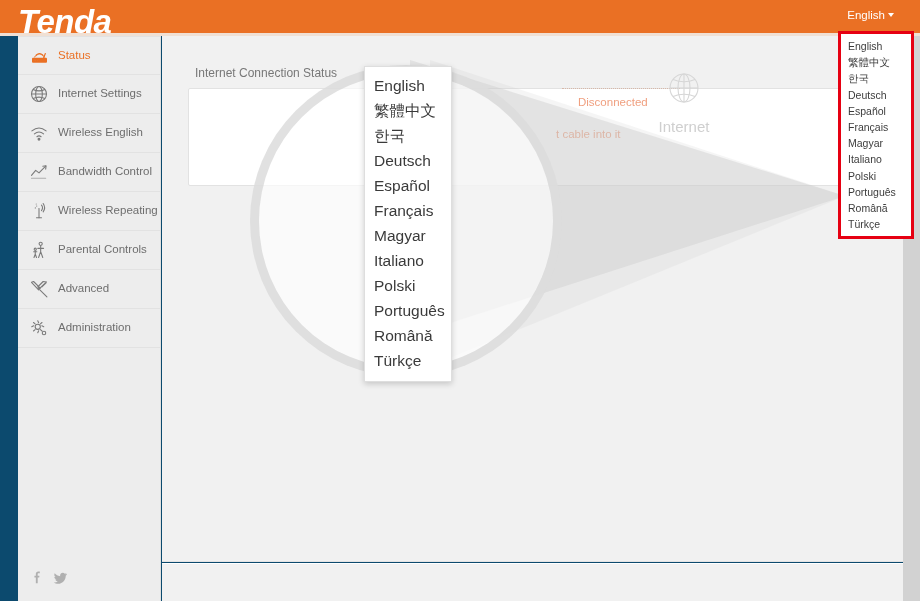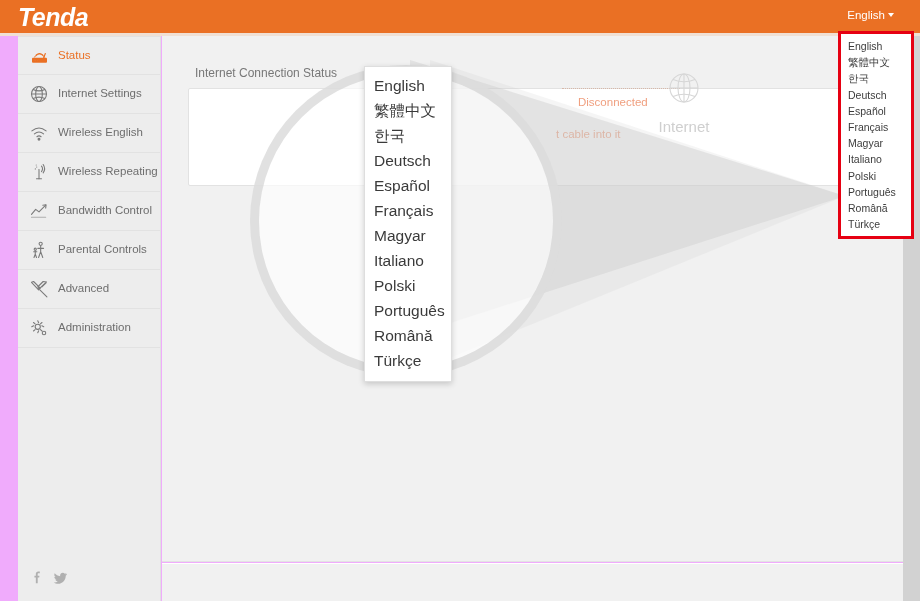--- a/index.html
+++ b/index.html
@@ -25,21 +25,21 @@
     z-index: 40;
   }
   .header::after {
     content: "";
     position: absolute; left: 0; bottom: -3px;
     width: 920px; height: 3px;
     background: #f0e0d4;
   }
   .brand {
     position: absolute; left: 18px; top: 3px;
-    font-size: 25px; font-weight: bold; font-style: italic;
+    font-size: 33px; font-weight: bold; font-style: italic;
     color: #ffffff;
     letter-spacing: -0.5px;
     font-family: "Liberation Sans", sans-serif;
   }
   .lang-selector {
     position: absolute; right: 26px; top: 9px;
     font-size: 11.5px; color: #ffffff;
     cursor: pointer; user-select: none;
     white-space: nowrap;
   }
@@ -50,21 +50,21 @@
     border-right: 3.5px solid transparent;
     border-top: 4.5px solid #ffffff;
     vertical-align: middle;
     position: relative; top: -1px;
   }
 
   
   .page-body {
     position: absolute; left: 0; top: 36px;
     width: 903px; height: 565px;
-    background: #f0abfc;
+    background: #0c4a6e;
   }
 
   
   .sidebar {
     position: absolute; left: 18px; top: 0px;
     width: 143px; height: 565px;
     background: #ededed;
     border-right: 1px solid #e0e0e0;
   }
   .nav-item {
@@ -269,40 +269,40 @@
               <path d="M6.5 13 Q12 8.5 17.5 13"></path>
               <path d="M9.5 16.5 Q12 14.5 14.5 16.5"></path>
               <circle cx="12" cy="19.4" r="1.1" fill="#7a7a7a"></circle>
             </svg>
           </span>
           <span class="nav-label">Wireless English</span>
         </div>
         <div class="nav-item">
           <span class="nav-ico">
             <svg width="20" height="20" viewBox="0 0 24 24" fill="none" stroke="#7a7a7a" stroke-width="1.3" stroke-linecap="round" stroke-linejoin="round">
+              <path d="M3 16 L8 10 L12 13 L20 5"></path>
+              <path d="M16.5 5 L20.5 4.5 L20 8.5"></path>
+              <line x1="3" y1="19.5" x2="20" y2="19.5" opacity="0.55"></line>
+            </svg>
+          </span>
+          <span class="nav-label">Bandwidth Control</span>
+        </div>
+        <div class="nav-item">
+          <span class="nav-ico">
+            <svg width="20" height="20" viewBox="0 0 24 24" fill="none" stroke="#7a7a7a" stroke-width="1.3" stroke-linecap="round" stroke-linejoin="round">
               <line x1="12" y1="9" x2="12" y2="20"></line>
               <line x1="9" y1="20" x2="15" y2="20"></line>
               <path d="M15 5 Q17.5 8 15 11.5"></path>
               <path d="M17 3 Q20.5 8 17 13"></path>
               <circle cx="9.2" cy="6" r="0.7" fill="#7a7a7a" stroke="none"></circle>
               <circle cx="7.6" cy="8.3" r="0.7" fill="#7a7a7a" stroke="none"></circle>
               <circle cx="8.6" cy="3.6" r="0.6" fill="#7a7a7a" stroke="none"></circle>
             </svg>
           </span>
           <span class="nav-label">Wireless Repeating</span>
-        </div>
-        <div class="nav-item">
-          <span class="nav-ico">
-            <svg width="20" height="20" viewBox="0 0 24 24" fill="none" stroke="#7a7a7a" stroke-width="1.3" stroke-linecap="round" stroke-linejoin="round">
-              <path d="M3 16 L8 10 L12 13 L20 5"></path>
-              <path d="M16.5 5 L20.5 4.5 L20 8.5"></path>
-              <line x1="3" y1="19.5" x2="20" y2="19.5" opacity="0.55"></line>
-            </svg>
-          </span>
-          <span class="nav-label">Bandwidth Control</span>
         </div>
         <div class="nav-item">
           <span class="nav-ico">
             <svg width="20" height="20" viewBox="0 0 24 24" fill="none" stroke="#7a7a7a" stroke-width="1.3" stroke-linecap="round" stroke-linejoin="round">
               <circle cx="14" cy="4.6" r="1.9"></circle>
               <path d="M14 7 L14 14 M14 14 L11.5 21 M14 14 L16.5 21 M10.5 10 L17.5 10"></path>
               <circle cx="7.5" cy="11" r="1.3"></circle>
               <path d="M7.5 12.6 L7.5 17 M7.5 17 L6 21 M7.5 17 L9 21 M5.6 14 L9.4 14"></path>
             </svg>
           </span>

